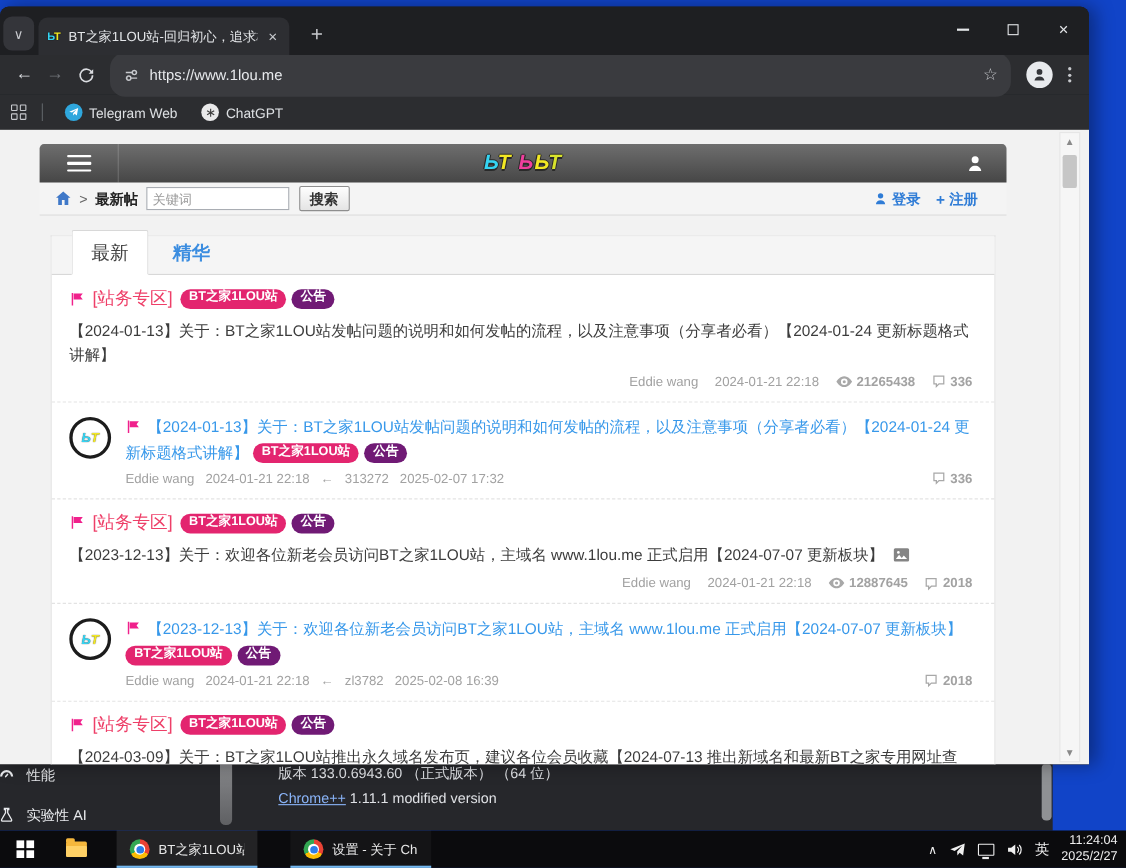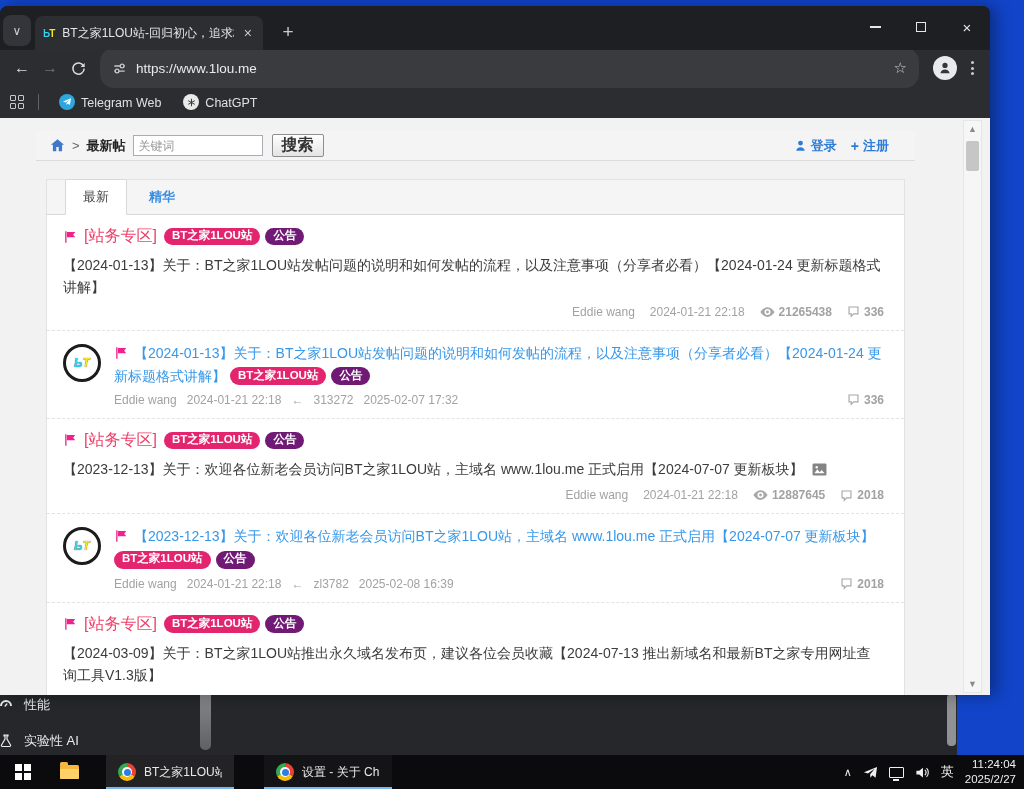--- a/index.html
+++ b/index.html
@@ -66,28 +66,28 @@
   .hamburger { width:72px; height:100%; display:flex; flex-direction:column; justify-content:center; align-items:center; gap:4px; border-right:1px solid rgba(255,255,255,.18); }
   .hamburger i { width:22px; height:2.5px; background:#fff; border-radius:1px; }
   .site-logo { position:absolute; left:50%; transform:translateX(-50%); font-size:19px; font-weight:bold; font-style:italic; letter-spacing:1px; }
   .site-logo span { text-shadow:-1px 0 #2a2a2a,1px 0 #2a2a2a,0 -1px #2a2a2a,0 1px #2a2a2a; }
   .hdr-user { position:absolute; right:20px; top:9px; }
 
   .breadcrumb { height:30px; background:#f4f4f4; border-bottom:1px solid #dcdcdc; display:flex; align-items:center; padding:0 26px 0 14px; gap:7px; font-size:13px; color:#666; }
   .bc-section { font-weight:bold; color:#222; }
   .kw-input { width:130px; height:21px; border:1px solid #a9adb3; font-size:12px; padding:0 5px; color:#333; background:#fff; }
   .kw-input::placeholder { color:#999; }
-  .search-btn { height:23px; padding:0 9px; font-size:16px; font-weight:bold; color:#333; background:linear-gradient(#fefefe,#e4e4e4); border:1px solid #8e8e8e; border-radius:2px; margin-left:2px; }
+  .search-btn { height:23px; padding:0 9px; font-size:13px; font-weight:bold; color:#333; background:linear-gradient(#fefefe,#e4e4e4); border:1px solid #8e8e8e; border-radius:2px; margin-left:2px; }
   .bc-spacer { flex:1; }
   .auth { display:flex; align-items:center; gap:4px; color:#2f7cd6; font-size:13px; font-weight:bold; }
   .auth .plus { font-size:14px; margin-left:10px; }
 
   .card { margin:18px 10px 0; background:#fff; border:1px solid #e2e2e2; border-bottom:none; }
   .tabbar { height:35px; background:#f5f5f5; border-bottom:1px solid #d8d8d8; display:flex; align-items:flex-end; padding:0 18px; gap:8px; }
-  .tab-item { font-size:13px; padding:8px 14px; }
+  .tab-item { font-size:17px; padding:8px 14px; }
   .tab-item.active { background:#fff; border:1px solid #d8d8d8; border-bottom:1px solid #fff; margin-bottom:-1px; border-radius:2px 2px 0 0; color:#444; padding:8px 17px; }
   .tab-item.link { color:#3b8de0; font-weight:bold; }
 
   .post { padding:11px 20px 11px 16px; border-bottom:1px dashed #e3e3e3; font-size:14px; }
   .p-line1 { display:flex; align-items:center; gap:7px; margin-bottom:7px; }
   .p-cat { color:#ee3f68; font-size:16px; }
   .badge { display:inline-block; padding:1.5px 8px 2.5px; border-radius:10px; color:#fff; font-size:11.5px; font-weight:bold; line-height:1.2; vertical-align:2px; margin-right:5px; }
   .badge-a { background:#e3256f; }
   .badge-b { background:#701a75; }
   .p-title { color:#3c3c3c; line-height:1.6; }
@@ -144,20 +144,26 @@
           </svg>
         <span>性能</span>
       </div>
       <div class="sw-item i1">
         <svg class="sw-icon" viewBox="0 0 16 16">
             <path d="M6 2h4v1H9v3l3.5 6a1 1 0 01-.9 1.5H4.4a1 1 0 01-.9-1.5L7 6V3H6z" fill="none" stroke="#e8eaed" stroke-width="1.2"></path>
           </svg>
         <span>实验性 AI</span>
       </div>
       <div class="sw-thumb"></div>
+      <div class="sw-content">
+        <div>版本 133.0.6943.60 （正式版本） （64 位）</div>
+        <div>
+          <span class="sw-link">Chrome++</span><span> 1.11.1 modified version</span>
+        </div>
+      </div>
       <div class="sw-thumb2"></div>
     </div>
   </div>
 
   <div class="browser">
     <div class="tabstrip">
       <div class="tab-search">∨</div>
       <div class="tab">
         <span class="favicon"><span class="fb">Ь</span><span class="ft">Т</span></span>
         <span class="tab-title">BT之家1LOU站-回归初心，追求极致</span>
@@ -234,20 +240,33 @@
                 <line x1="12.7" y1="5.3" x2="3.3" y2="10.7"></line>
               </g>
             </svg>
         </span>
         <span>ChatGPT</span>
       </div>
     </div>
 
     <div class="page">
       <div class="site">
+        <div class="site-header">
+          <div class="hamburger">
+              <i></i>
+              <i></i>
+              <i></i>
+            </div>
+          <div class="site-logo"><span style="color: rgb(53, 212, 242);">Ь</span><span style="color: rgb(242, 232, 36);">Т</span><span> </span><span style="color: rgb(240, 63, 157);">Ь</span><span style="color: rgb(242, 232, 36);">Ь</span><span style="color: rgb(217, 228, 44);">Т</span></div>
+          <div class="hdr-user">
+            <svg width="17" height="17" viewBox="0 0 16 16">
+                <path d="M8 8a3 3 0 100-6 3 3 0 000 6zm-5.2 6.5c.3-2.8 2.5-4.5 5.2-4.5s4.9 1.7 5.2 4.5z" fill="#fff"></path>
+              </svg>
+          </div>
+        </div>
 
         <div class="breadcrumb">
           <svg width="15" height="15" viewBox="0 0 16 16">
               <path d="M8 1.2l7 6h-2.1v7h-3.6V9.5H6.7v4.7H3.1v-7H1z" fill="#3f78c8"></path>
             </svg>
           <span>&gt;</span>
           <span class="bc-section">最新帖</span>
           <input class="kw-input" placeholder="关键词" style="">
           <button class="search-btn">搜索</button>
           <span class="bc-spacer"></span>

